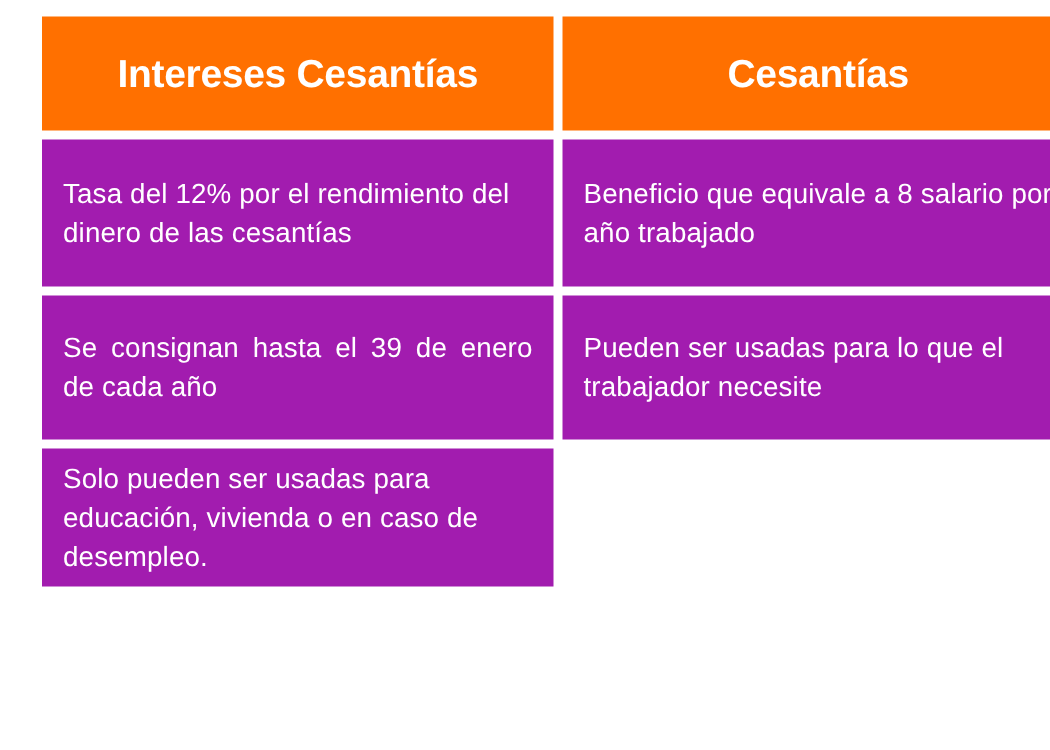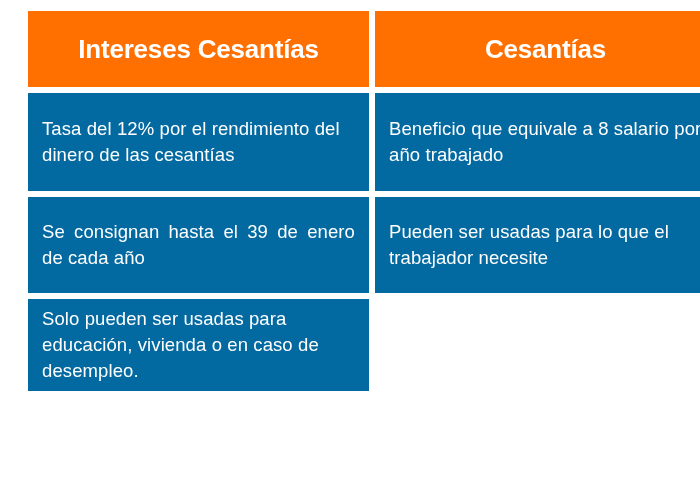--- a/index.html
+++ b/index.html
@@ -43,21 +43,21 @@
   .header-title {
     color: #ffffff;
     font-size: 26px;
     font-weight: bold;
     letter-spacing: -0.2px;
     line-height: 1.1;
     text-align: center;
   }
 
   .body-cell {
-    background: #0369a1;
+    background: #a21caf;
     display: flex;
     align-items: center;
     padding: 0 14px 0 14px;
   }
 
   .body-text {
     color: #ffffff;
     font-size: 18.5px;
     line-height: 1.42;
     font-weight: normal;

